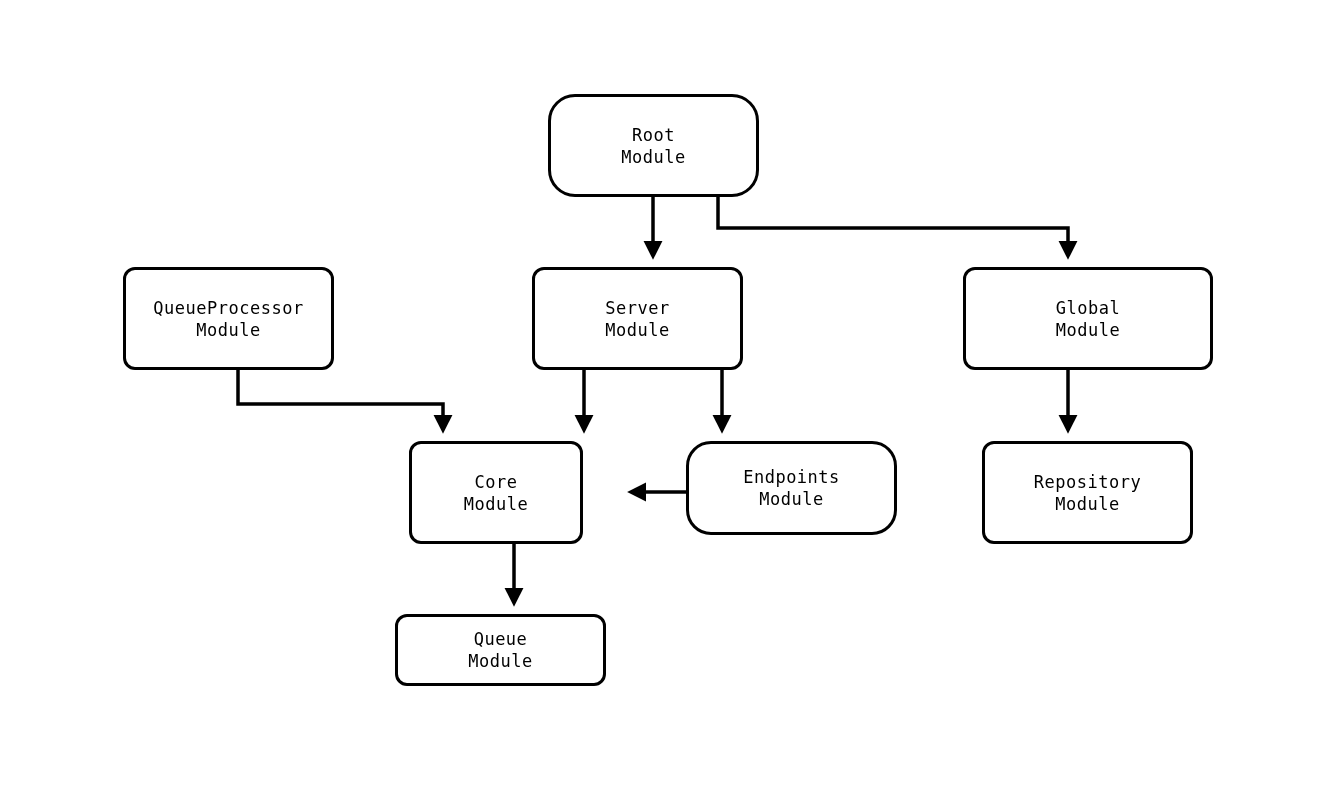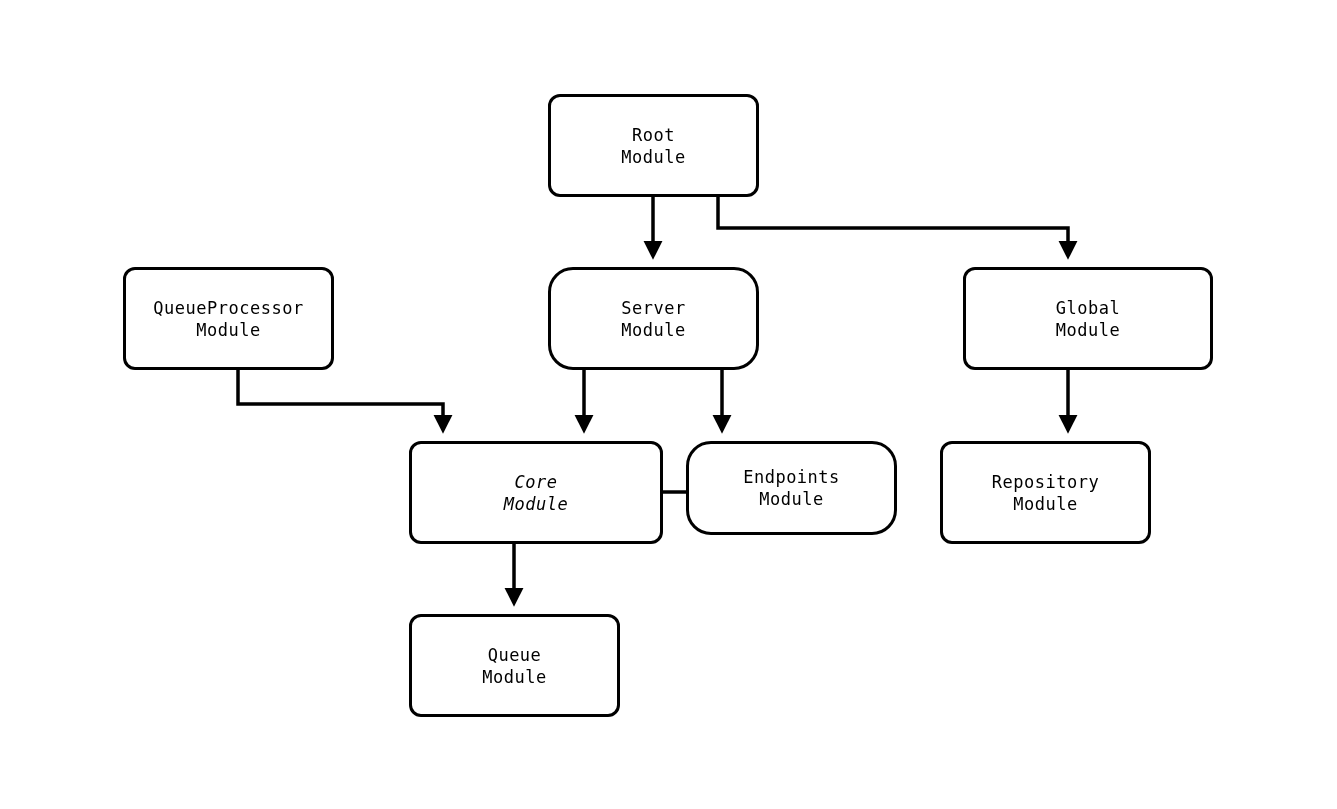--- a/index.html
+++ b/index.html
@@ -70,53 +70,53 @@
       <path d="M 722 370 L 722 430" marker-end="url(#arrow)"></path>
 
       <path d="M 686 492 L 631 492" marker-end="url(#arrow)"></path>
 
       <path d="M 1068 370 L 1068 430" marker-end="url(#arrow)"></path>
 
       <path d="M 514 544 L 514 603" marker-end="url(#arrow)"></path>
     </g>
   </svg>
 
-  <div class="node" style="left:548px; top:94px; width:211px; height:103px;">
+  <div class="node" style="left:548px; top:94px; width:211px; height:103px;border-radius:27px;">
     <span class="l1">Root</span>
     <span class="l2">Module</span>
   </div>
 
   <div class="node" style="left:123px; top:267px; width:211px; height:103px;">
     <span class="l1">QueueProcessor</span>
     <span class="l2">Module</span>
   </div>
 
-  <div class="node" style="left:548px; top:267px; width:211px; height:103px;border-radius:25px;">
+  <div class="node" style="left:532px; top:267px; width:211px; height:103px;">
     <span class="l1">Server</span>
     <span class="l2">Module</span>
   </div>
 
   <div class="node" style="left:963px; top:267px; width:250px; height:103px;">
     <span class="l1">Global</span>
     <span class="l2">Module</span>
   </div>
 
-  <div class="node" style="left:409px; top:441px; width:254px; height:103px;font-style:italic;">
+  <div class="node" style="left:409px; top:441px; width:174px; height:103px;">
     <span class="l1">Core</span>
     <span class="l2">Module</span>
   </div>
 
   <div class="node" style="left:686px; top:441px; width:211px; height:94px;border-radius:25px;">
     <span class="l1">Endpoints</span>
     <span class="l2">Module</span>
   </div>
 
-  <div class="node" style="left:940px; top:441px; width:211px; height:103px;text-align:center;">
+  <div class="node" style="left:982px; top:441px; width:211px; height:103px;text-align:center;">
     <span class="l1">Repository</span>
     <span class="l2">Module</span>
   </div>
 
-  <div class="node" style="left:409px; top:614px; width:211px; height:103px;">
+  <div class="node" style="left:395px; top:614px; width:211px; height:72px;">
     <span class="l1">Queue</span>
     <span class="l2">Module</span>
   </div>
 
 </div>
 
 </body></html>

